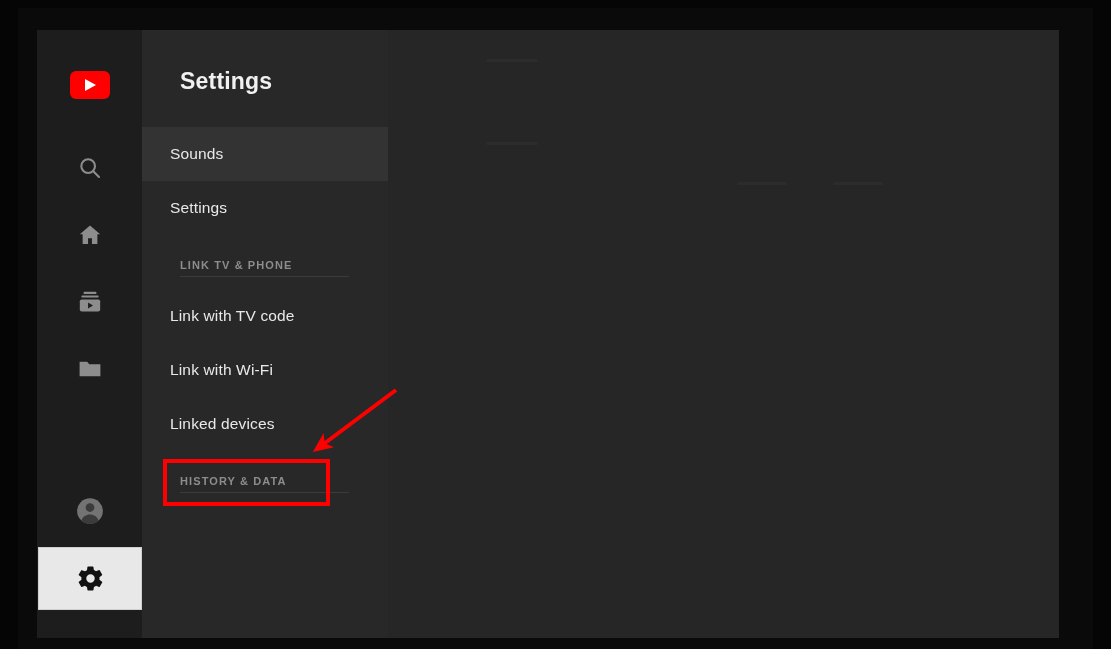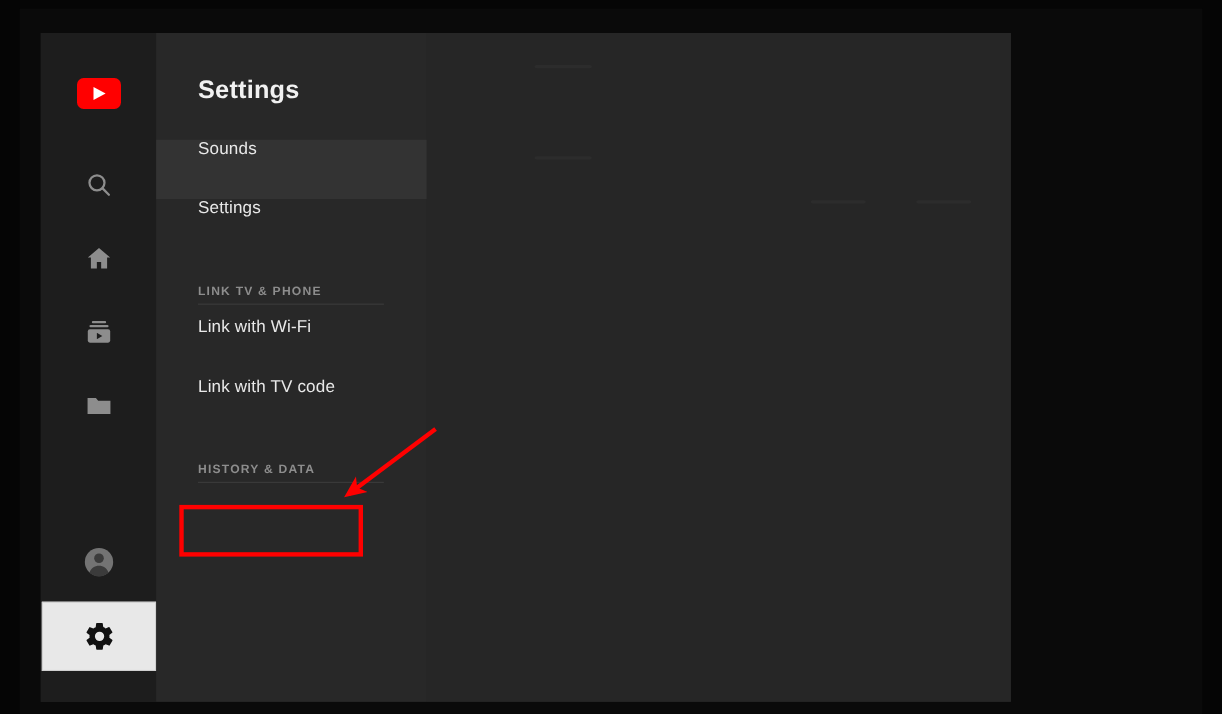--- a/index.html
+++ b/index.html
@@ -30,21 +30,21 @@
     width: 1075px;
     height: 641px;
     background: #0a0a0a;
   }
 
   
   #app {
     position: absolute;
     left: 37px;
     top: 30px;
-    width: 882px;
+    width: 1022px;
     height: 608px;
     background: #262626;
     overflow: hidden;
   }
 
   
   #rail {
     position: absolute;
     left: 0; top: 0;
     width: 105px;
@@ -107,22 +107,22 @@
   }
   #menu-list {
     position: absolute;
     left: 0;
     top: 97px;
     width: 246px;
   }
   .menu-item {
     height: 54px;
     display: flex;
-    align-items: flex-start;
-    padding-left: 38px;
+    align-items: center;
+    padding-left: 28px;
     box-sizing: border-box;
     color: #e9e9e9;
     font-size: 15.5px;
     letter-spacing: .15px;
     white-space: nowrap;
   }
   .menu-item.active {
     background: #333333;
   }
   .menu-section {
@@ -291,27 +291,30 @@
         </div>
 
 
 
         <div class="menu-section">
           <span class="sec-label">LINK TV &amp; PHONE</span>
           <span class="sec-rule"></span>
         </div>
 
         <div class="menu-item">
+          <span>Link with TV code</span>
+        </div>
+
+        <div class="menu-item">
           <span>Link with Wi-Fi</span>
         </div>
 
         <div class="menu-item">
-          <span>Link with TV code</span>
-        </div>
-
+          <span>Linked devices</span>
+        </div>
 
         <div class="menu-section">
           <span class="sec-label">HISTORY &amp; DATA</span>
           <span class="sec-rule"></span>
         </div>
       </div>
     </div>
 
     <div id="stage">
       <div class="ghost" style="left:98px; top:29px;  width:52px;"></div>

